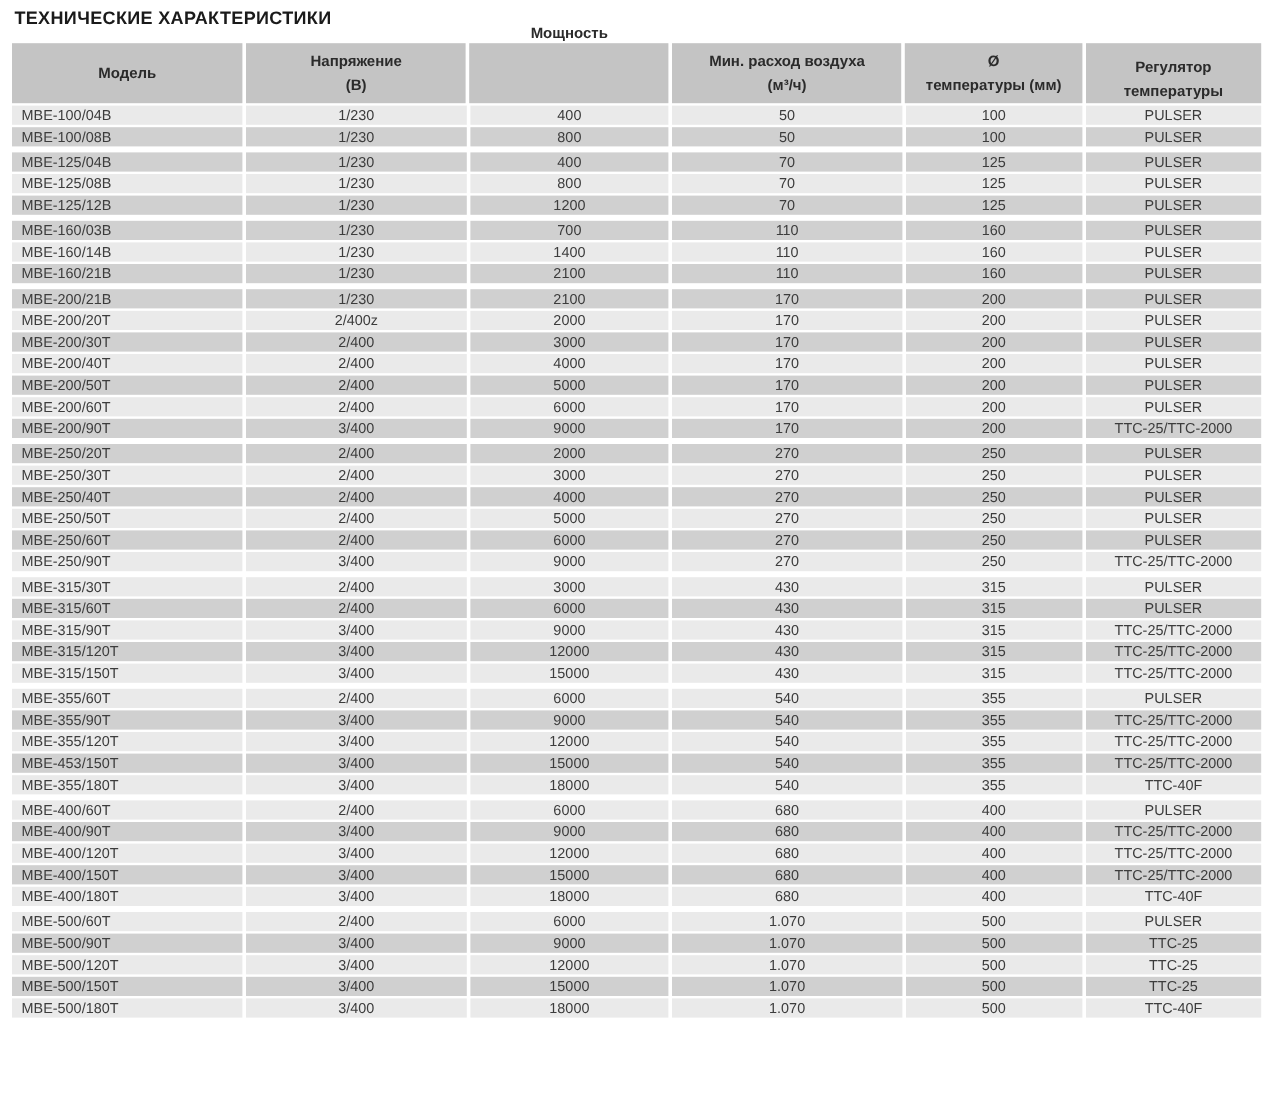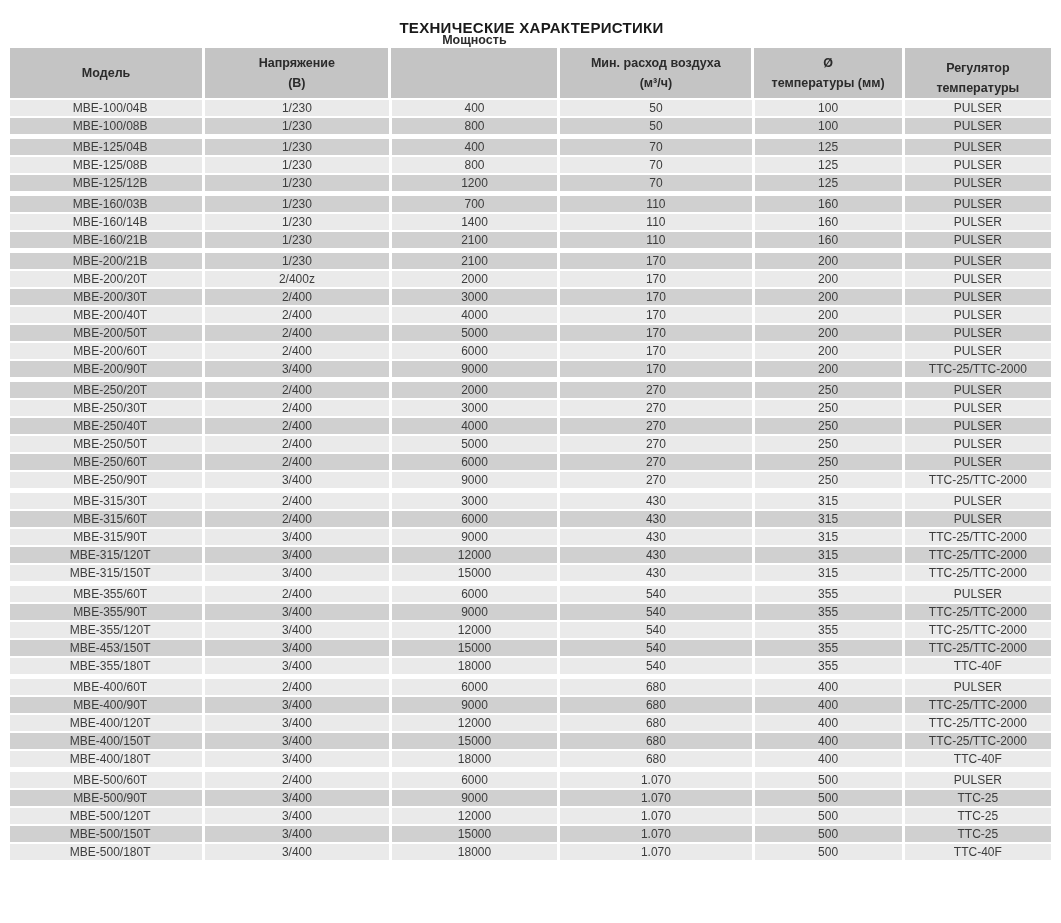--- a/index.html
+++ b/index.html
@@ -21,24 +21,23 @@
     width: 1061px;
     height: 923px;
     padding: 7px 10px 6px 10px;
     overflow: hidden;
   }
   .page-title {
     font-size: 15px;
     font-weight: bold;
     color: var(--title-text);
     letter-spacing: 0.3px;
-    margin: 12px 0 0 2px;
+    margin: 0 0 0 2px;
     height: 22px;
     line-height: 18px;
-    text-align: center;
   }
   .spec-table {
     width: 1041px;
     margin-top: 7px;
   }
   .header-row, .row {
     display: flex;
     gap: 3px;
   }
   .hcell {
@@ -69,21 +68,21 @@
   .row.dark  .cell { background: var(--row-dark); }
   .group { margin-bottom: 5px; }
   .group:last-child { margin-bottom: 17px; }
   .c0 { width: 197px; }
   .c1 { width: 188px; }
   .c2 { width: 170px; gap: 47px; }
   .c3 { width: 196px; }
   .c4 { width: 151px; }
   .c5 { width: 150px; justify-content: flex-end; }
   .cell.c0 {
-    text-align: center;
+    text-align: left;
     padding-left: 8px;
   }
 </style>
 </head>
 <body>
 
 <div class="page">
   <h1 class="page-title">ТЕХНИЧЕСКИЕ ХАРАКТЕРИСТИКИ</h1>
 
   <div class="spec-table">

